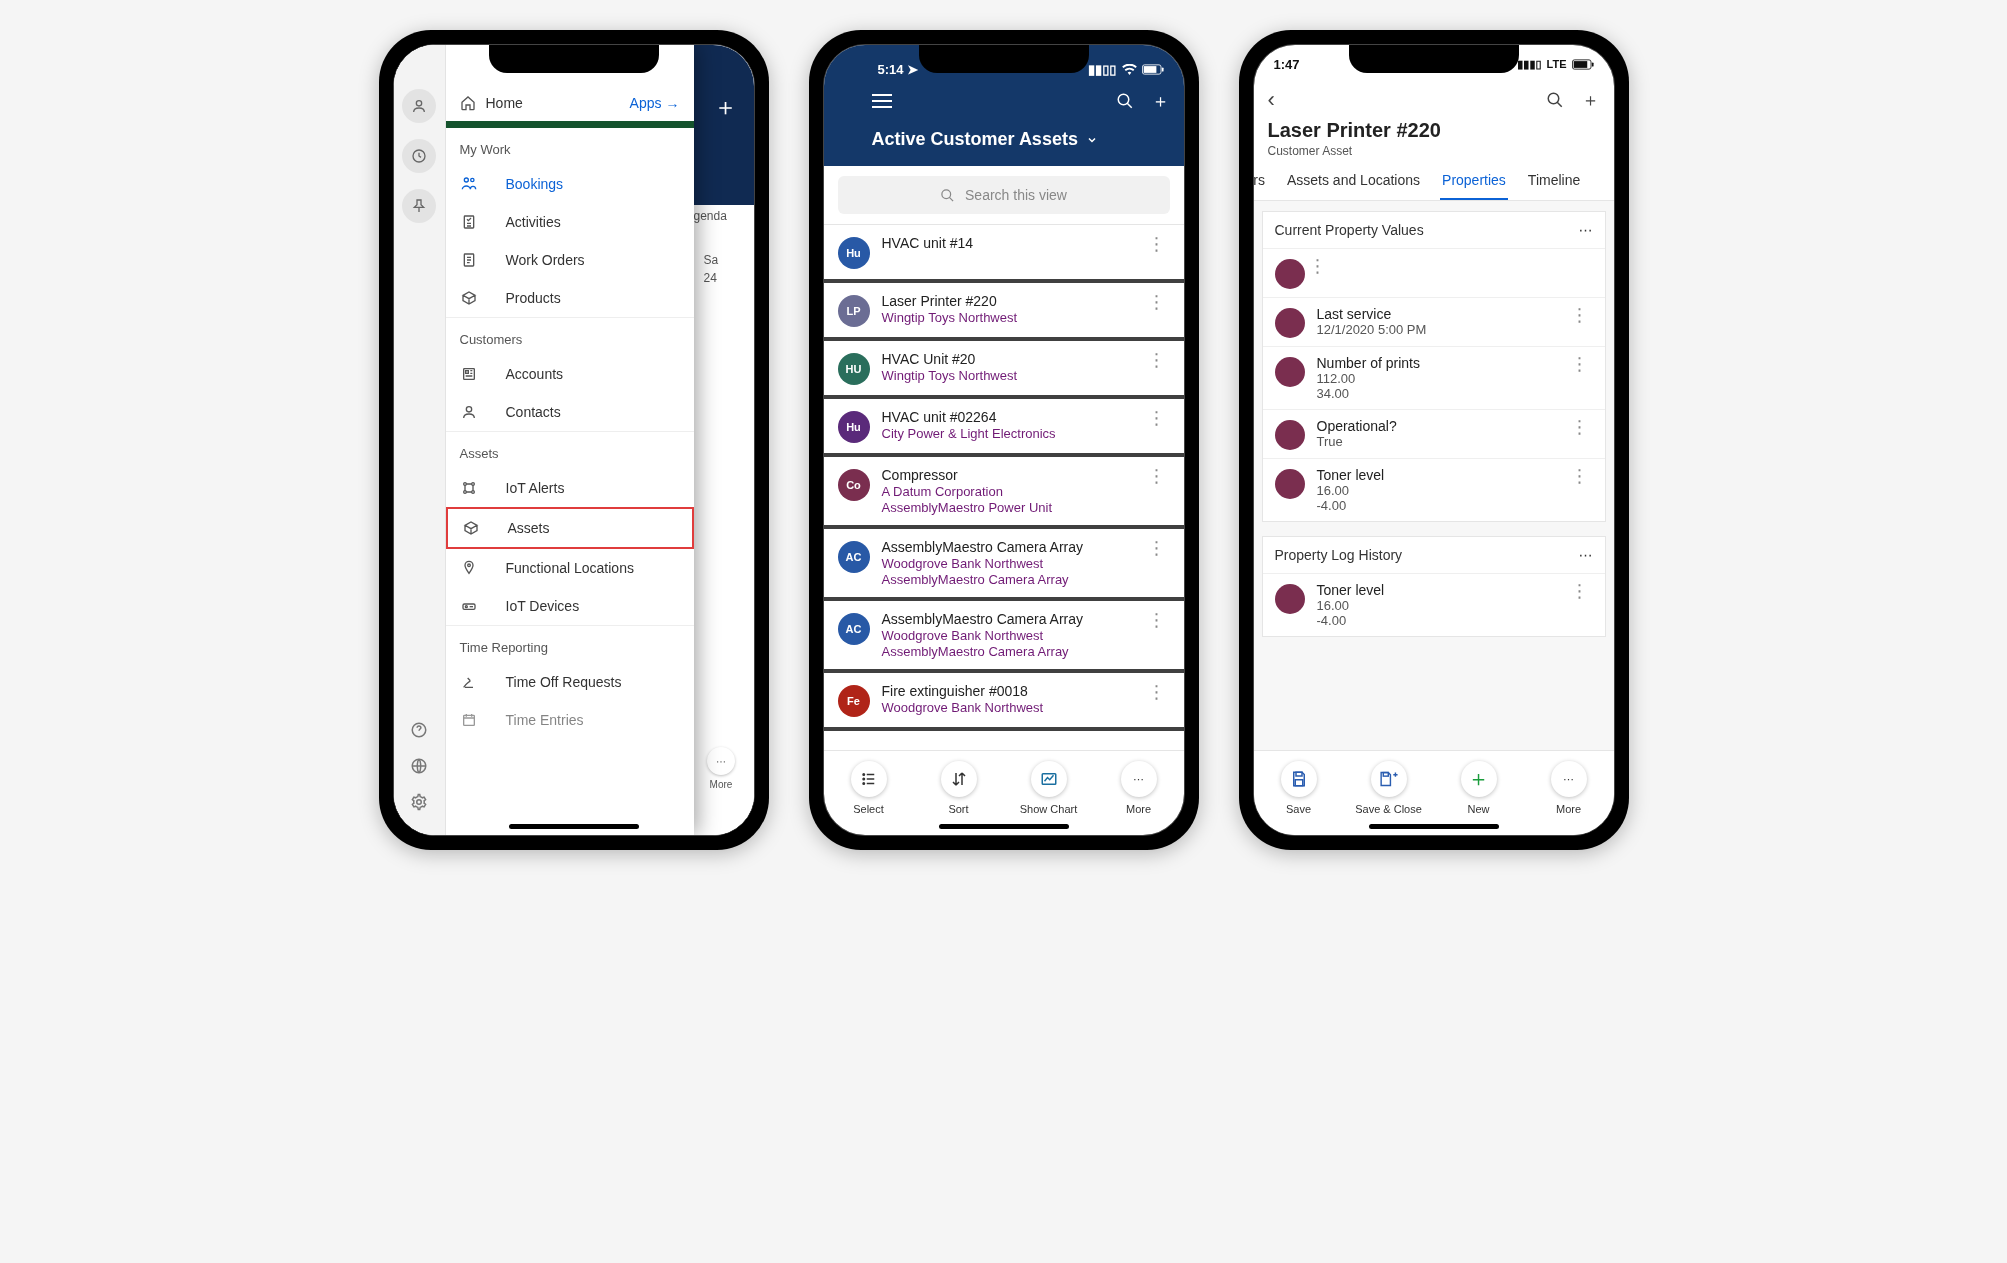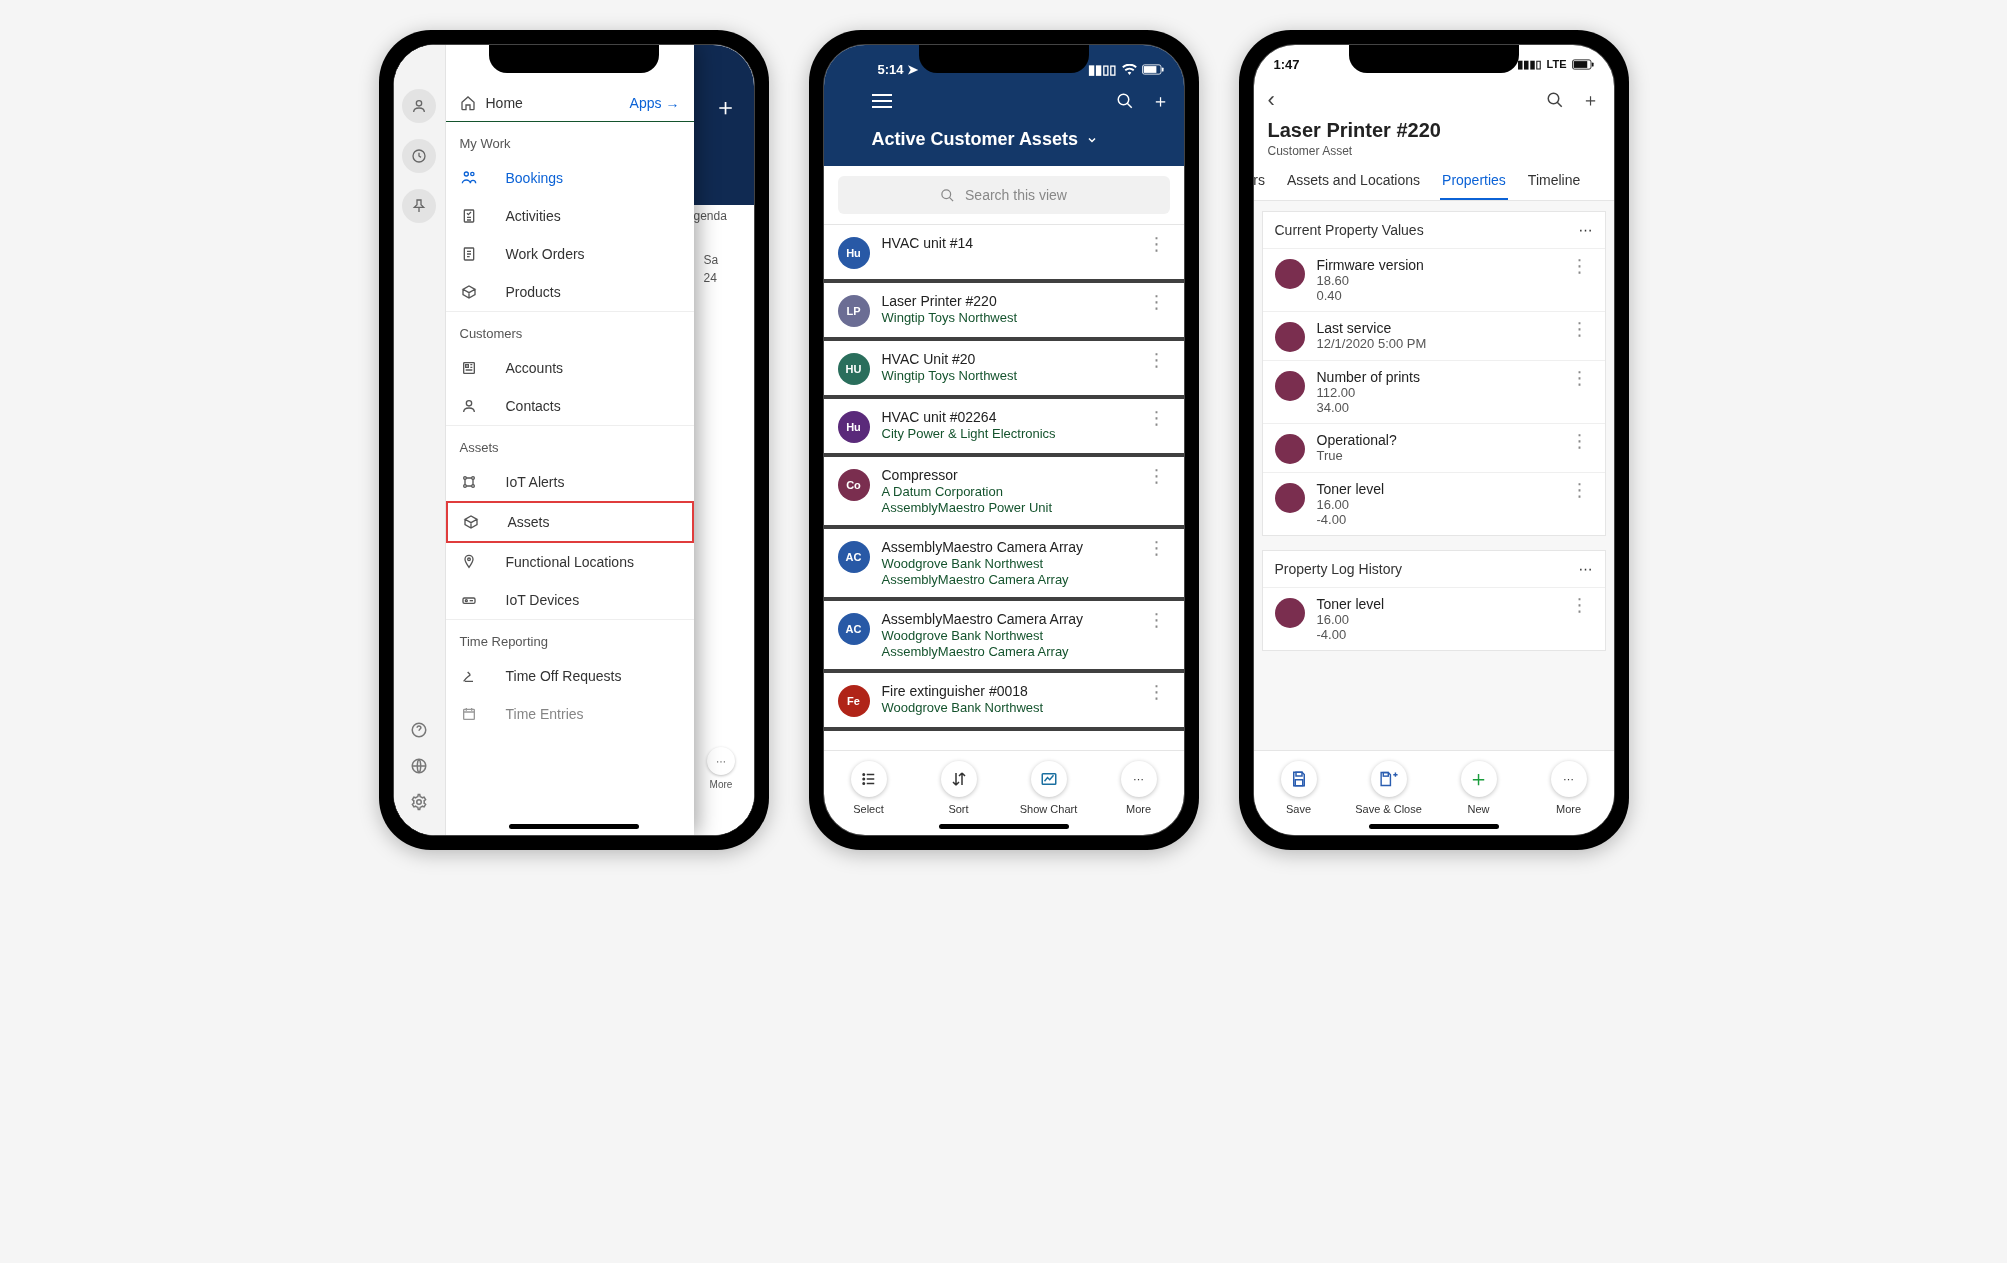--- a/index.html
+++ b/index.html
@@ -89,21 +89,21 @@
     display: flex; align-items: center; justify-content: center;
     margin-bottom: 16px;
     color: #666;
   }
   .p1-rail-bottom { margin-top: auto; padding-bottom: 24px; display: flex; flex-direction: column; align-items: center; gap: 18px; }
   .p1-rail-bottom .rail-b { color: #777; }
 
   .p1-nav { flex: 1; overflow-y: auto; padding-top: 40px; }
   .p1-nav-top {
     display: flex; align-items: center; padding: 10px 14px;
-    border-bottom: 1px solid #14532d;
+    border-bottom: 7px solid #14532d;
   }
   .p1-nav-top .home-label { margin-left: 10px; font-size: 14px; color: #333; }
   .p1-nav-top .apps-link { margin-left: auto; color: #0b62d6; font-size: 14px; display: flex; align-items: center; gap: 4px; }
 
   .p1-section-head { font-size: 13px; color: #555; padding: 14px 14px 8px; }
   .p1-nav-item {
     display: flex; align-items: center; gap: 28px;
     padding: 11px 14px; font-size: 14px; color: #333;
     cursor: pointer;
   }
@@ -146,21 +146,21 @@
   }
   .p2-avatar {
     width: 32px; height: 32px; border-radius: 50%;
     display: flex; align-items: center; justify-content: center;
     font-size: 11px; font-weight: 600; color: #fff;
     flex-shrink: 0;
     margin-top: 2px;
   }
   .p2-text { margin-left: 12px; flex: 1; }
   .p2-line1 { font-size: 14px; color: #222; }
-  .p2-line2, .p2-line3 { font-size: 13px; color: #14532d; margin-top: 1px; }
+  .p2-line2, .p2-line3 { font-size: 13px; color: #701a75; margin-top: 1px; }
   .p2-dots { color: #888; font-size: 18px; line-height: 1; padding: 0 4px; }
 
   .p2-bottom {
     border-top: 1px solid #e5e5e5;
     display: flex; padding: 10px 0 20px;
   }
   .p2-btn { flex: 1; display: flex; flex-direction: column; align-items: center; gap: 6px; font-size: 11px; color: #333; }
   .p2-btn .circ {
     width: 36px; height: 36px; border-radius: 50%; background: #fff;
     box-shadow: 0 1px 4px rgba(0,0,0,0.25);
@@ -627,25 +627,20 @@
 
       <div class="p3-body">
         <div class="p3-card">
           <div class="p3-card-head">
             <span>Current Property Values</span>
             <span>⋯</span>
           </div>
           <div id="p3-props">
               <div class="p3-prop">
                 <div class="p3-dot"></div>
-                <div class="p3-ptext">
-                  <div class="p3-pname">Firmware version</div>
-                  <div class="p3-pval">18.60</div>
-                  <div class="p3-pdelta">0.40</div>
-                </div>
                 <div class="p2-dots">⋮</div>
               </div>
               <div class="p3-prop">
                 <div class="p3-dot"></div>
                 <div class="p3-ptext">
                   <div class="p3-pname">Last service</div>
                   <div class="p3-pval">12/1/2020 5:00 PM</div>
                 </div>
                 <div class="p2-dots">⋮</div>
               </div>

